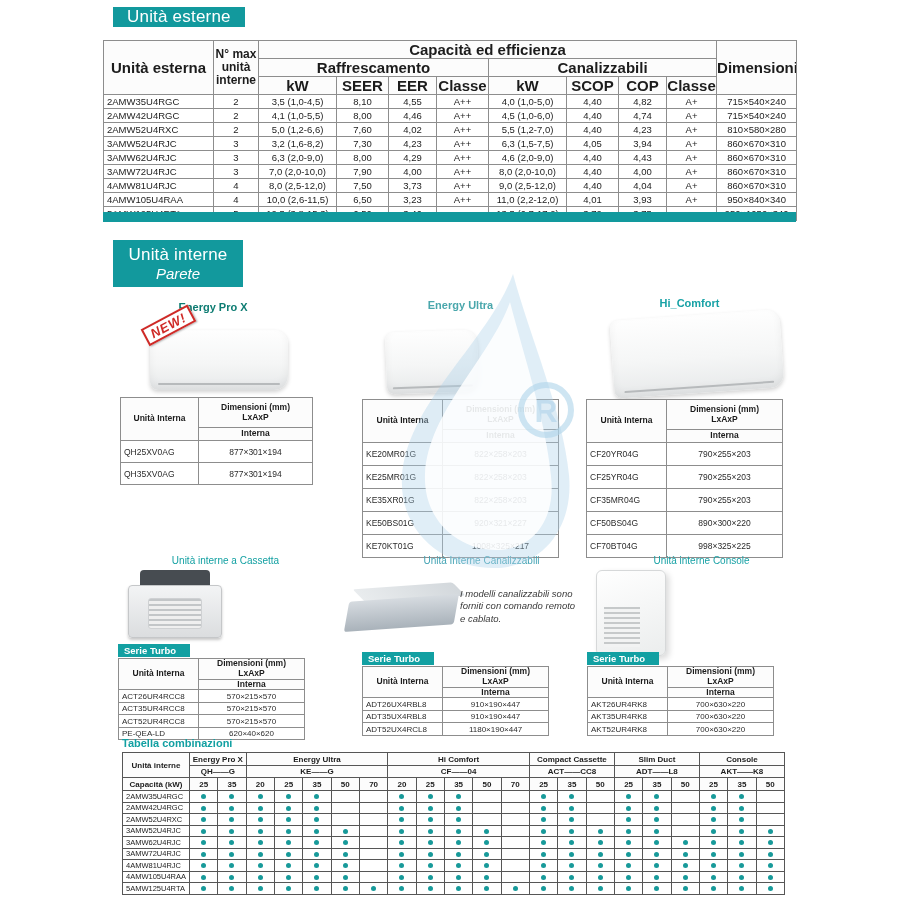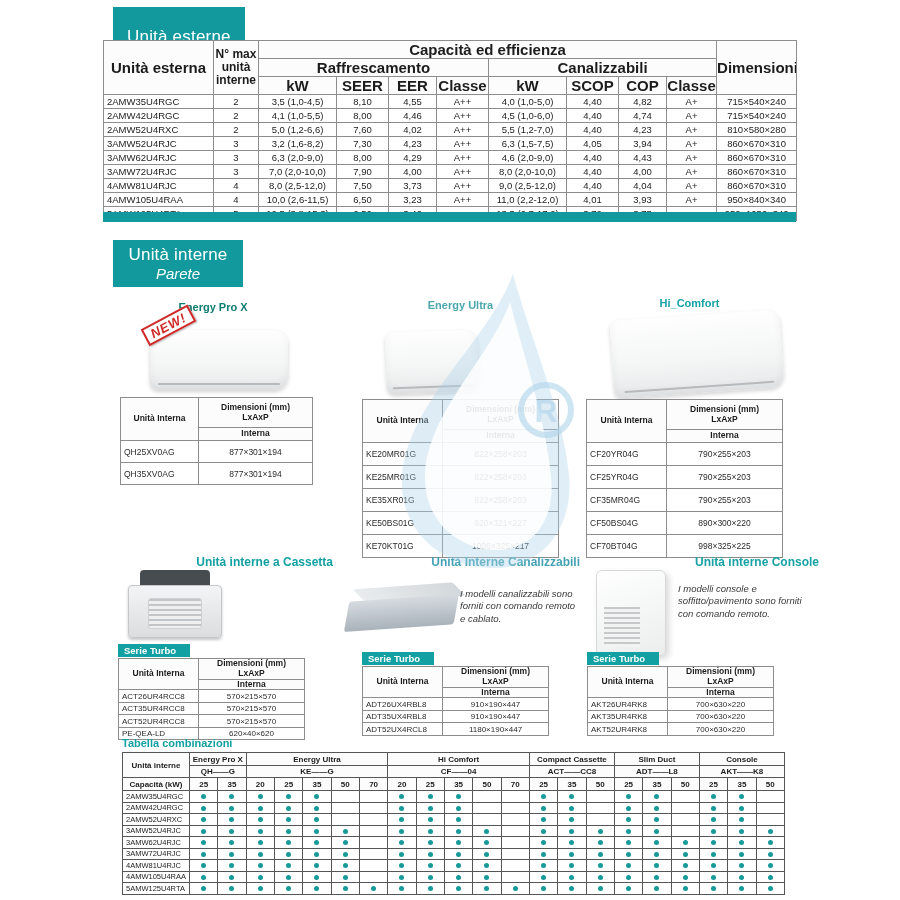--- a/index.html
+++ b/index.html
@@ -31,21 +31,21 @@
   .spec tr.h1 th{height:30px}
   .spec tr.h2 th{height:13px}
   .spec td{height:23px;color:#2b2b2b}
   .spec.tall td{height:22px}
   .spec.compact tr.h1 th{height:20px}
   .spec.compact tr.h2 th{height:10px}
   .spec.compact td{height:12.5px;font-size:8px}
 
   
   .prod-title{position:absolute;font-weight:700;font-size:11px;text-align:center}
-  .sec-title{position:absolute;font-weight:700;font-size:12px;text-align:right}
+  .sec-title{position:absolute;font-weight:400;font-size:10px;text-align:center}
   .desc{position:absolute;font-style:italic;font-size:9.5px;line-height:1.3;color:#3a3a3a}
 
   
   .serie-label{position:absolute;background:var(--accent);color:#fff;font-weight:700;font-size:9.5px;padding:1px 14px 1px 6px}
 
   
   .combo-title{position:absolute;left:122px;top:737px;font-weight:700;font-size:11px;color:var(--accent)}
   .combo{position:absolute;left:122px;top:752px;width:663px;font-size:8px}
   .combo th,.combo td{border-color:#565656}
   .combo thead tr:nth-child(1) th{height:13px}
@@ -72,21 +72,21 @@
   .wm{position:absolute;left:388px;top:272px;pointer-events:none;z-index:5}
   .wm-fill{fill:var(--wm)}
   .wm-stroke{stroke:var(--wm);fill:none}
   .wm-text{fill:var(--wm);font-weight:700;font-size:32px;font-family:"Liberation Sans",sans-serif}
 </style>
 </head>
 <body>
 
 <div id="page">
 
-  <div class="tealbox" style="left:113px;top:7px;padding:20px 14px">
+  <div class="tealbox" style="left:113px;top:7px;padding:0 14px">
     <div class="l1">Unità esterne</div>
   </div>
 
   <table class="main">
     <colgroup>
       <col style="width:110px">
         <col style="width:45px">
         <col style="width:78px">
         <col style="width:52px">
         <col style="width:48px">
@@ -377,33 +377,32 @@
     <text class="wm-text" x="158" y="150" text-anchor="middle" opacity="0.6">R</text>
   </svg>
 
   <div class="sec-title" style="left:118px;top:555px;width:215px;color:var(--accent)">Unità interne a Cassetta</div>
   <div class="cassette" style="left:128px;top:570px">
     <div class="top"></div>
     <div class="face"></div>
     <div class="grille"></div>
   </div>
 
-  <div class="sec-title" style="left:355px;top:555px;width:225px;color:var(--canal)">Unità Interne Canalizzabili</div>
+  <div class="sec-title" style="left:369px;top:555px;width:225px;color:var(--canal)">Unità Interne Canalizzabili</div>
   <div class="duct" style="left:346px;top:586px">
     <div class="top"></div>
     <div class="body"></div>
   </div>
   <div class="desc" style="left:460px;top:588px;width:118px">I modelli canalizzabili sono forniti con comando remoto e cablato.</div>
 
   <div class="sec-title" style="left:584px;top:555px;width:235px;color:var(--hic)">Unità interne Console</div>
   <div class="console" style="left:596px;top:570px">
     <div class="body"></div>
     <div class="grille"></div>
   </div>
-  <div class="desc" style="left:678px;top:583px;width:126px">I modelli console e soffitto/pavimento sono forniti con comando remoto.</div>
 
   <div class="serie-label" style="left:118px;top:644px">Serie Turbo</div>
   <table class="spec compact" style="left:118px;top:658px;width:186px">
     <colgroup>
         <col style="width:80px">
         <col style="width:106px">
       </colgroup>
     <thead>
       <tr class="h1">
         <th rowspan="2">Unità Interna</th>

